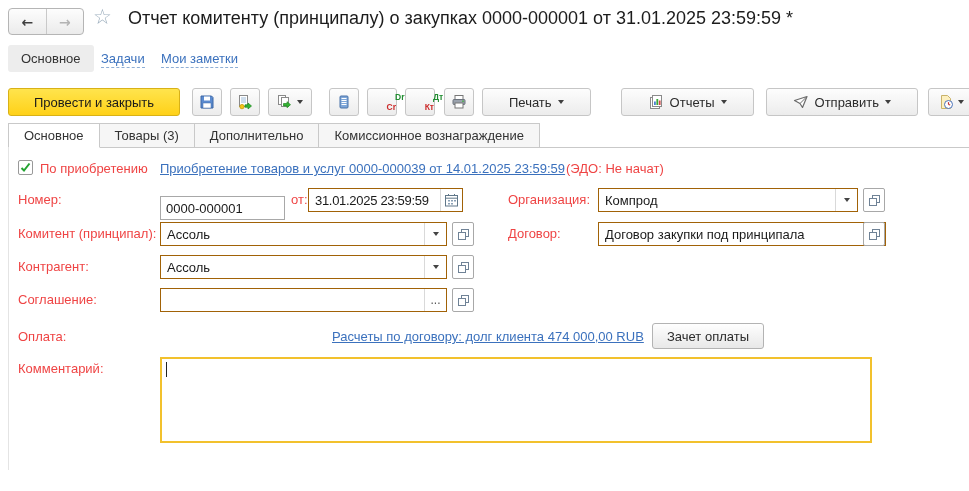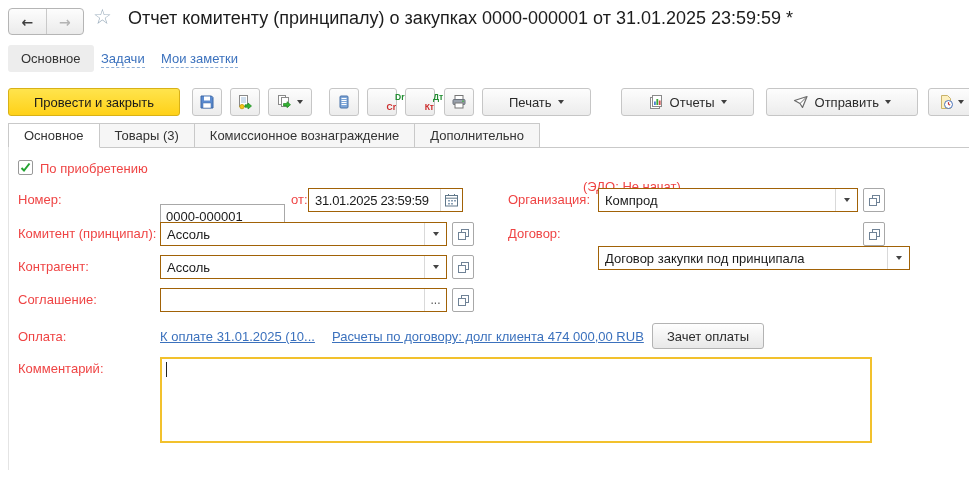--- a/index.html
+++ b/index.html
@@ -211,36 +211,37 @@
         </svg>
       <span class="caret"></span>
     </div>
 
     <a class="files-lnk">Файлы</a>
   </div>
 
   <div class="tabs">
     <div class="tab active">Основное</div>
     <div class="tab">Товары (3)</div>
+    <div class="tab">Дополнительно</div>
     <div class="tab">Комиссионное вознаграждение</div>
-    <div class="tab">Дополнительно</div>
   </div>
   <div class="tabs-line"></div>
   <div class="panel-edge"></div>
 
   <div class="checkbox">
     <svg width="11" height="11" viewBox="0 0 11 11">
         <polyline points="1.5,6 4,8.5 9.5,1.5" fill="none" stroke="#23a331" stroke-width="2"></polyline>
       </svg>
   </div>
   <div class="flabel" style="left:40px;top:161px;">По приобретению</div>
-  <div class="flabel" style="left:583px;top:161px;margin-top:18px;">(ЭДО: Не начат)</div>
+  <a class="lnk abs" style="left:160px;top:161px;">Приобретение товаров и услуг 0000-000039 от 14.01.2025 23:59:59</a>
+  <div class="flabel" style="left:566px;top:161px;">(ЭДО: Не начат)</div>
 
   <div class="flabel" style="left:18px;top:192px;">Номер:</div>
-  <input class="tinput" style="left: 160px; top: 204px; width: 125px;" value="0000-000001">
+  <input class="tinput" style="left: 160px; top: 196px; width: 125px;" value="0000-000001">
   <div class="flabel" style="left:291px;top:192px;">от:</div>
   <div class="combo" style="left:308px;top:188px;width:155px;">
     <div class="val datetxt">31.01.2025 23:59:59</div>
     <div class="dd">
       <svg width="15" height="14">
           <rect x="1.5" y="2.5" width="12" height="10.5" fill="#fff" stroke="#607789"></rect>
           <line x1="1.5" y1="5.2" x2="13.5" y2="5.2" stroke="#607789"></line>
           <line x1="4.5" y1="1" x2="4.5" y2="3" stroke="#607789"></line>
           <line x1="10.5" y1="1" x2="10.5" y2="3" stroke="#607789"></line>
           <rect x="4" y="7" width="2" height="1.5" fill="#8aa0b5"></rect>
@@ -274,21 +275,21 @@
       </div>
   </div>
   <div class="open-btn" style="left:452px;top:222px;">
     <svg width="13" height="13">
         <rect x="4.5" y="1.5" width="7" height="7" fill="#fff" stroke="#6f8296"></rect>
         <rect x="1.5" y="4.5" width="7" height="7" fill="#fff" stroke="#6f8296"></rect>
       </svg>
   </div>
 
   <div class="flabel" style="left:508px;top:226px;">Договор:</div>
-  <div class="combo" style="left:598px;top:222px;width:312px;margin-top:24px;">
+  <div class="combo" style="left:598px;top:222px;width:288px;">
     <div class="val">Договор закупки под принципала</div>
     <div class="dd">
         <span class="caret"></span>
       </div>
   </div>
   <div class="open-btn" style="left:863px;top:222px;">
     <svg width="13" height="13">
         <rect x="4.5" y="1.5" width="7" height="7" fill="#fff" stroke="#6f8296"></rect>
         <rect x="1.5" y="4.5" width="7" height="7" fill="#fff" stroke="#6f8296"></rect>
       </svg>
@@ -314,21 +315,20 @@
     <div class="dd dots">...</div>
   </div>
   <div class="open-btn" style="left:452px;top:288px;">
     <svg width="13" height="13">
         <rect x="4.5" y="1.5" width="7" height="7" fill="#fff" stroke="#6f8296"></rect>
         <rect x="1.5" y="4.5" width="7" height="7" fill="#fff" stroke="#6f8296"></rect>
       </svg>
   </div>
 
   <div class="flabel" style="left:18px;top:329px;">Оплата:</div>
-  <a class="lnk abs" style="left:160px;top:329px;">К оплате 31.01.2025 (10...</a>
   <a class="lnk abs" style="left:332px;top:329px;">Расчеты по договору: долг клиента 474 000,00 RUB</a>
   <button class="gray-btn" style="left:652px;top:323px;">Зачет оплаты</button>
 
   <div class="flabel" style="left:18px;top:361px;">Комментарий:</div>
   <textarea class="comment" style=""></textarea>
   <div class="caret-line"></div>
 
 </div>
 
 </body></html>

